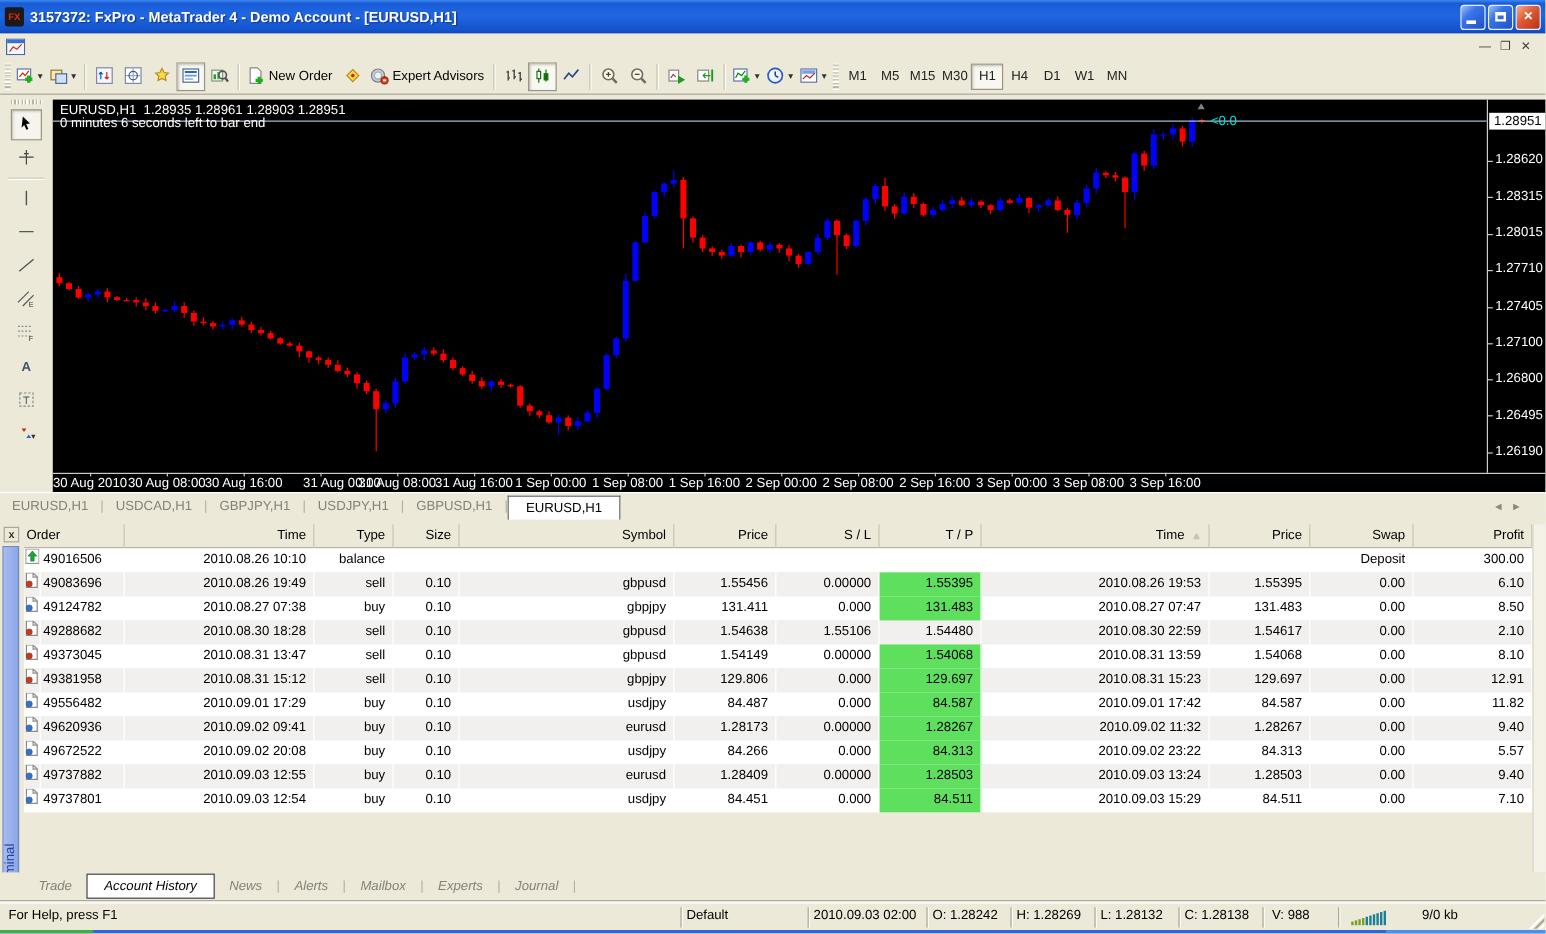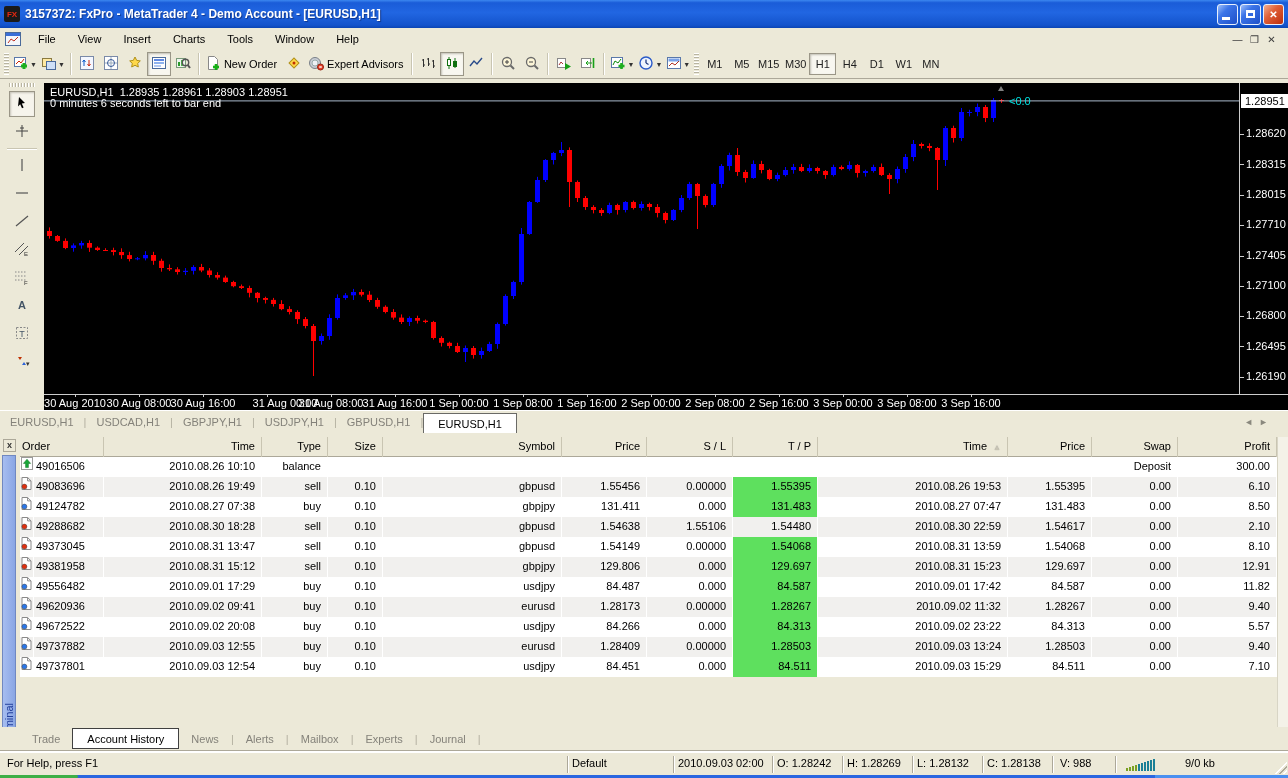--- a/index.html
+++ b/index.html
@@ -72,21 +72,21 @@
 .trow.alt{background:#f1f0ee;}
 .trow .cell{border-right:1px solid #fff;}
 .cell.green{background:#5ee05e;}
 .sorttri{display:inline-block;margin-left:6px;color:#c8c4b4;font-size:8px;text-shadow:0 0 1px #999;}
 .tsummary{position:absolute;left:20px;top:244px;width:1257px;height:20px;background:#d9d6cc;display:flex;align-items:center;font-weight:bold;border-top:1px solid #fff;}
 .tsummary .sumicon{width:8px;height:8px;border-radius:50%;border:2px solid #b0ada0;margin:0 6px 0 4px;}
 .tsummary .sumtotal{margin-left:auto;padding-right:6px;}
 .term-rstrip{position:absolute;right:0px;top:4px;width:11px;height:290px;background:#f4f2e8;border-left:1px solid #d8d5c5;}
 
 .btabs{position:absolute;left:0;top:727px;width:1288px;height:24px;background:#ece9d8;display:flex;align-items:center;padding-left:20px;border-bottom:1px solid #aca899;box-shadow:0 1px 0 #fff;}
-.btab{color:#84827a;padding:0 12px;}
+.btab{color:#84827a;padding:0 12px;font-style:italic;}
 .btab.active{background:#fff;border:1px solid #404040;color:#000;height:21px;line-height:20px;padding:0 14px;font-weight:normal;}
 .btab-div{color:#b3afa0;}
 
 .statusbar{position:absolute;left:0;top:752px;width:1288px;height:23px;background:#ece9d8;border-top:1px solid #fff;}
 .sb-text{position:absolute;top:4px;color:#000;white-space:nowrap;}
 .sb-sep{position:absolute;top:3px;width:2px;height:17px;border-left:1px solid #aca899;border-right:1px solid #fff;}
 .sb-grip{position:absolute;right:1px;bottom:1px;width:13px;height:13px;background:linear-gradient(135deg,transparent 0 50%,#fff 50% 58%,transparent 58% 67%,#aca899 67% 75%,transparent 75% 82%,#fff 82% 90%,transparent 90%);}
 .sigbars{position:absolute;left:1126px;top:5px;width:30px;height:13px;display:flex;align-items:flex-end;}
 .sigbars i{width:2px;margin-right:1px;display:block;}
 
@@ -110,29 +110,20 @@
         </div>
       <div class="winbtn closeb">✕</div>
     </div>
   </div>
   <div class="menubar">
     <svg class="mdi-icon" viewBox="0 0 16 14">
         <rect x="0.5" y="0.5" width="15" height="13" fill="#f4f6fa" stroke="#4a6a9a"></rect>
         <rect x="1" y="1" width="14" height="3" fill="#3a6fd8"></rect>
         <polyline points="3,11 6,7 9,9 13,5" stroke="#c03020" fill="none"></polyline>
       </svg>
-    <div id="menuItems" style="display:flex;">
-        <div class="menu-item">File</div>
-        <div class="menu-item">View</div>
-        <div class="menu-item">Insert</div>
-        <div class="menu-item">Charts</div>
-        <div class="menu-item">Tools</div>
-        <div class="menu-item">Window</div>
-        <div class="menu-item">Help</div>
-      </div>
     <div class="mdi-ctrls">
       <span>—</span>
       <span>❐</span>
       <span>✕</span>
     </div>
   </div>
   <div class="toolbar" id="toolbarMain">
       <div class="grip"></div>
       <div class="tbtn">
         <span><svg width="16" height="16" viewBox="0 0 16 16">

